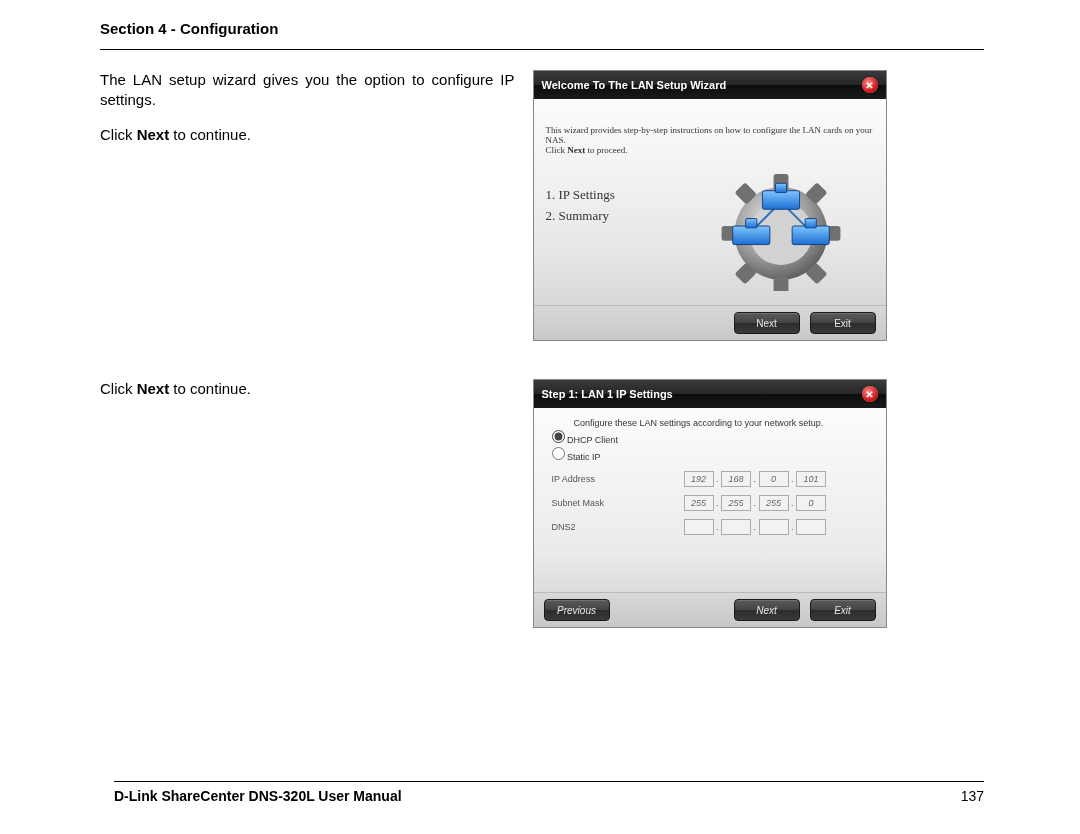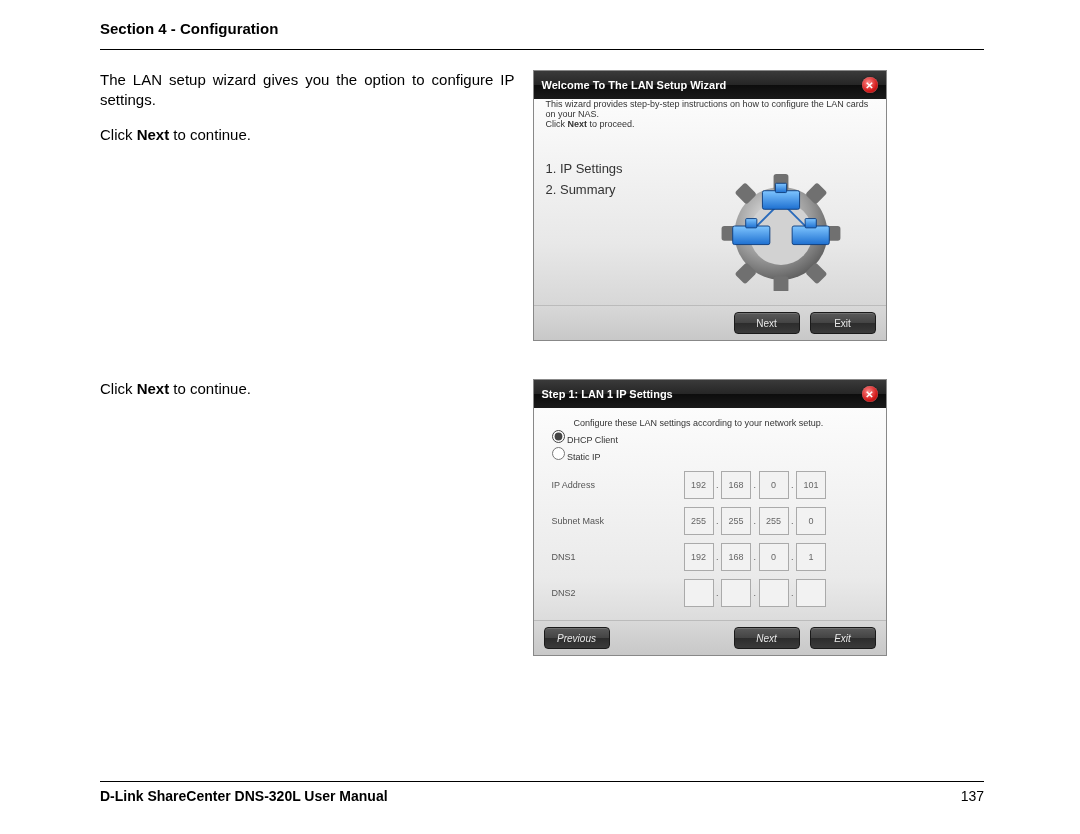--- a/index.html
+++ b/index.html
@@ -42,25 +42,26 @@
   .close-x {
     width: 16px; height: 16px; border-radius: 50%;
     background: radial-gradient(circle at 40% 35%, #ff8a8a, #d21818 60%, #8a0d0d);
     display: flex; align-items: center; justify-content: center;
     color: #fff; font-size: 10px; font-weight: 700;
     box-shadow: inset 0 0 1px rgba(255,255,255,.6), 0 0 2px rgba(0,0,0,.5);
     cursor: pointer;
   }
   .wiz-body {
     background: linear-gradient(#fcfcfc,#e8e8e8 70%,#d7d7d7);
-    padding: 0 12px 8px 12px;
+    padding: 26px 12px 8px 12px;
     font-size: 9px;
     color: #333;
     position: relative;
     min-height: 206px;
+    font-family: Liberation Serif, serif;
   }
   .wiz-body-2 {
     background: linear-gradient(#fcfcfc,#eaeaea 80%,#dcdcdc);
     padding: 10px 12px 8px 12px;
     font-size: 9px;
     color: #333;
     min-height: 184px;
   }
   .wiz-foot {
     background: linear-gradient(#d8d8d8,#c8c8c8);
@@ -84,27 +85,27 @@
     box-shadow: inset 0 1px 0 rgba(255,255,255,.15);
   }
   .steps { margin-top: 30px; line-height: 1.6; font-size: 13px; }
   .gear-art {
     position: absolute; right: 30px; bottom: 14px;
     width: 150px; height: 130px;
   }
   .formtbl td { padding: 3px 4px; font-size: 9px; color: #555; vertical-align: middle; }
   .formtbl td.lbl { width: 130px; }
   .ipin {
-    width: 30px; height: 28px; font-size: 9px;
+    width: 30px; height: 16px; font-size: 9px;
     border: 1px solid #aaa; background: #f2f2f2;
-    text-align: center; color: #666;
+    text-align: center; color: #666; font-style: italic;
   }
   .radio { accent-color: #444; }
   .footer {
-    position: absolute; left: 100px; right: 96px; bottom: 30px;
+    position: absolute; left: 114px; right: 96px; bottom: 30px;
     border-top: 1px solid #000; padding-top: 6px;
     display: flex; justify-content: space-between;
     font-size: 14px; font-weight: 700;
   }
   .footer .pg { font-weight: 400; }
 </style>
 </head>
 <body>
 
 <div class="hdr">Section 4 - Configuration</div>
@@ -216,29 +217,20 @@
           <tr>
             <td class="lbl">Subnet Mask</td>
             <td>
               <input class="ipin" value="255" style=""> .
               <input class="ipin" value="255" style=""> .
               <input class="ipin" value="255" style=""> .
               <input class="ipin" value="0" style="">
             </td>
           </tr>
           <tr>
-            <td class="lbl">DNS1</td>
-            <td>
-              <input class="ipin" value="192" style=""> .
-              <input class="ipin" value="168" style=""> .
-              <input class="ipin" value="0" style=""> .
-              <input class="ipin" value="1" style="">
-            </td>
-          </tr>
-          <tr>
             <td class="lbl">DNS2</td>
             <td>
               <input class="ipin" value="" style=""> .
               <input class="ipin" value="" style=""> .
               <input class="ipin" value="" style=""> .
               <input class="ipin" value="" style="">
             </td>
           </tr>
         </tbody>
           </table>

